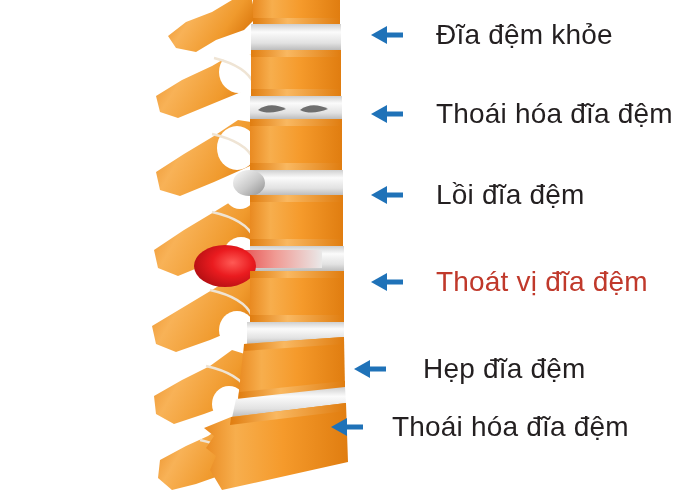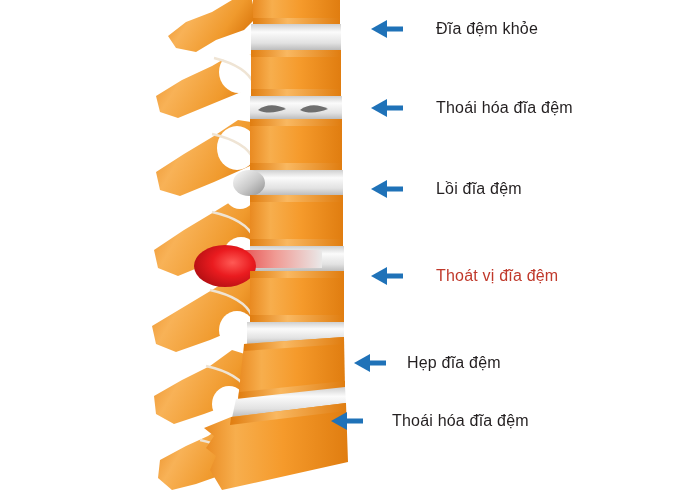--- a/index.html
+++ b/index.html
@@ -26,21 +26,21 @@
     position: absolute;
     display: flex;
     align-items: center;
     gap: 0px;
   }
   .arrow-icon {
     flex: 0 0 auto;
     display: block;
   }
   .callout-label {
-    font-size: 16px;
+    font-size: 28px;
     color: #231f20;
     white-space: nowrap;
     line-height: 1.18;
     letter-spacing: 0.2px;
   }
   .callout-label.highlight {
     color: #c0392b;
   }
   .callout-label.two-line {
     white-space: normal;
@@ -49,21 +49,21 @@
   #callout-1 { left: 370px; top: 18px; }
   #callout-2 { left: 370px; top: 97px; }
   #callout-3 { left: 370px; top: 178px; }
   #callout-4 { left: 370px; top: 265px; }
   #callout-5 { left: 353px; top: 352px; }
   #callout-6 { left: 330px; top: 410px; align-items: center; }
   #callout-1 .callout-label { margin-left: 32px; }
   #callout-2 .callout-label { margin-left: 32px; }
   #callout-3 .callout-label { margin-left: 32px; }
   #callout-4 .callout-label { margin-left: 32px; }
-  #callout-5 .callout-label { margin-left: 20px; }
+  #callout-5 .callout-label { margin-left: 36px; }
   #callout-6 .callout-label { margin-left: 28px; }
 </style>
 </head>
 <body>
 
 <div id="stage">
 
   <svg id="spine-illustration" viewBox="0 0 380 500">
     <defs>
       <linearGradient id="vertGrad" x1="0" y1="0" x2="1" y2="0">

